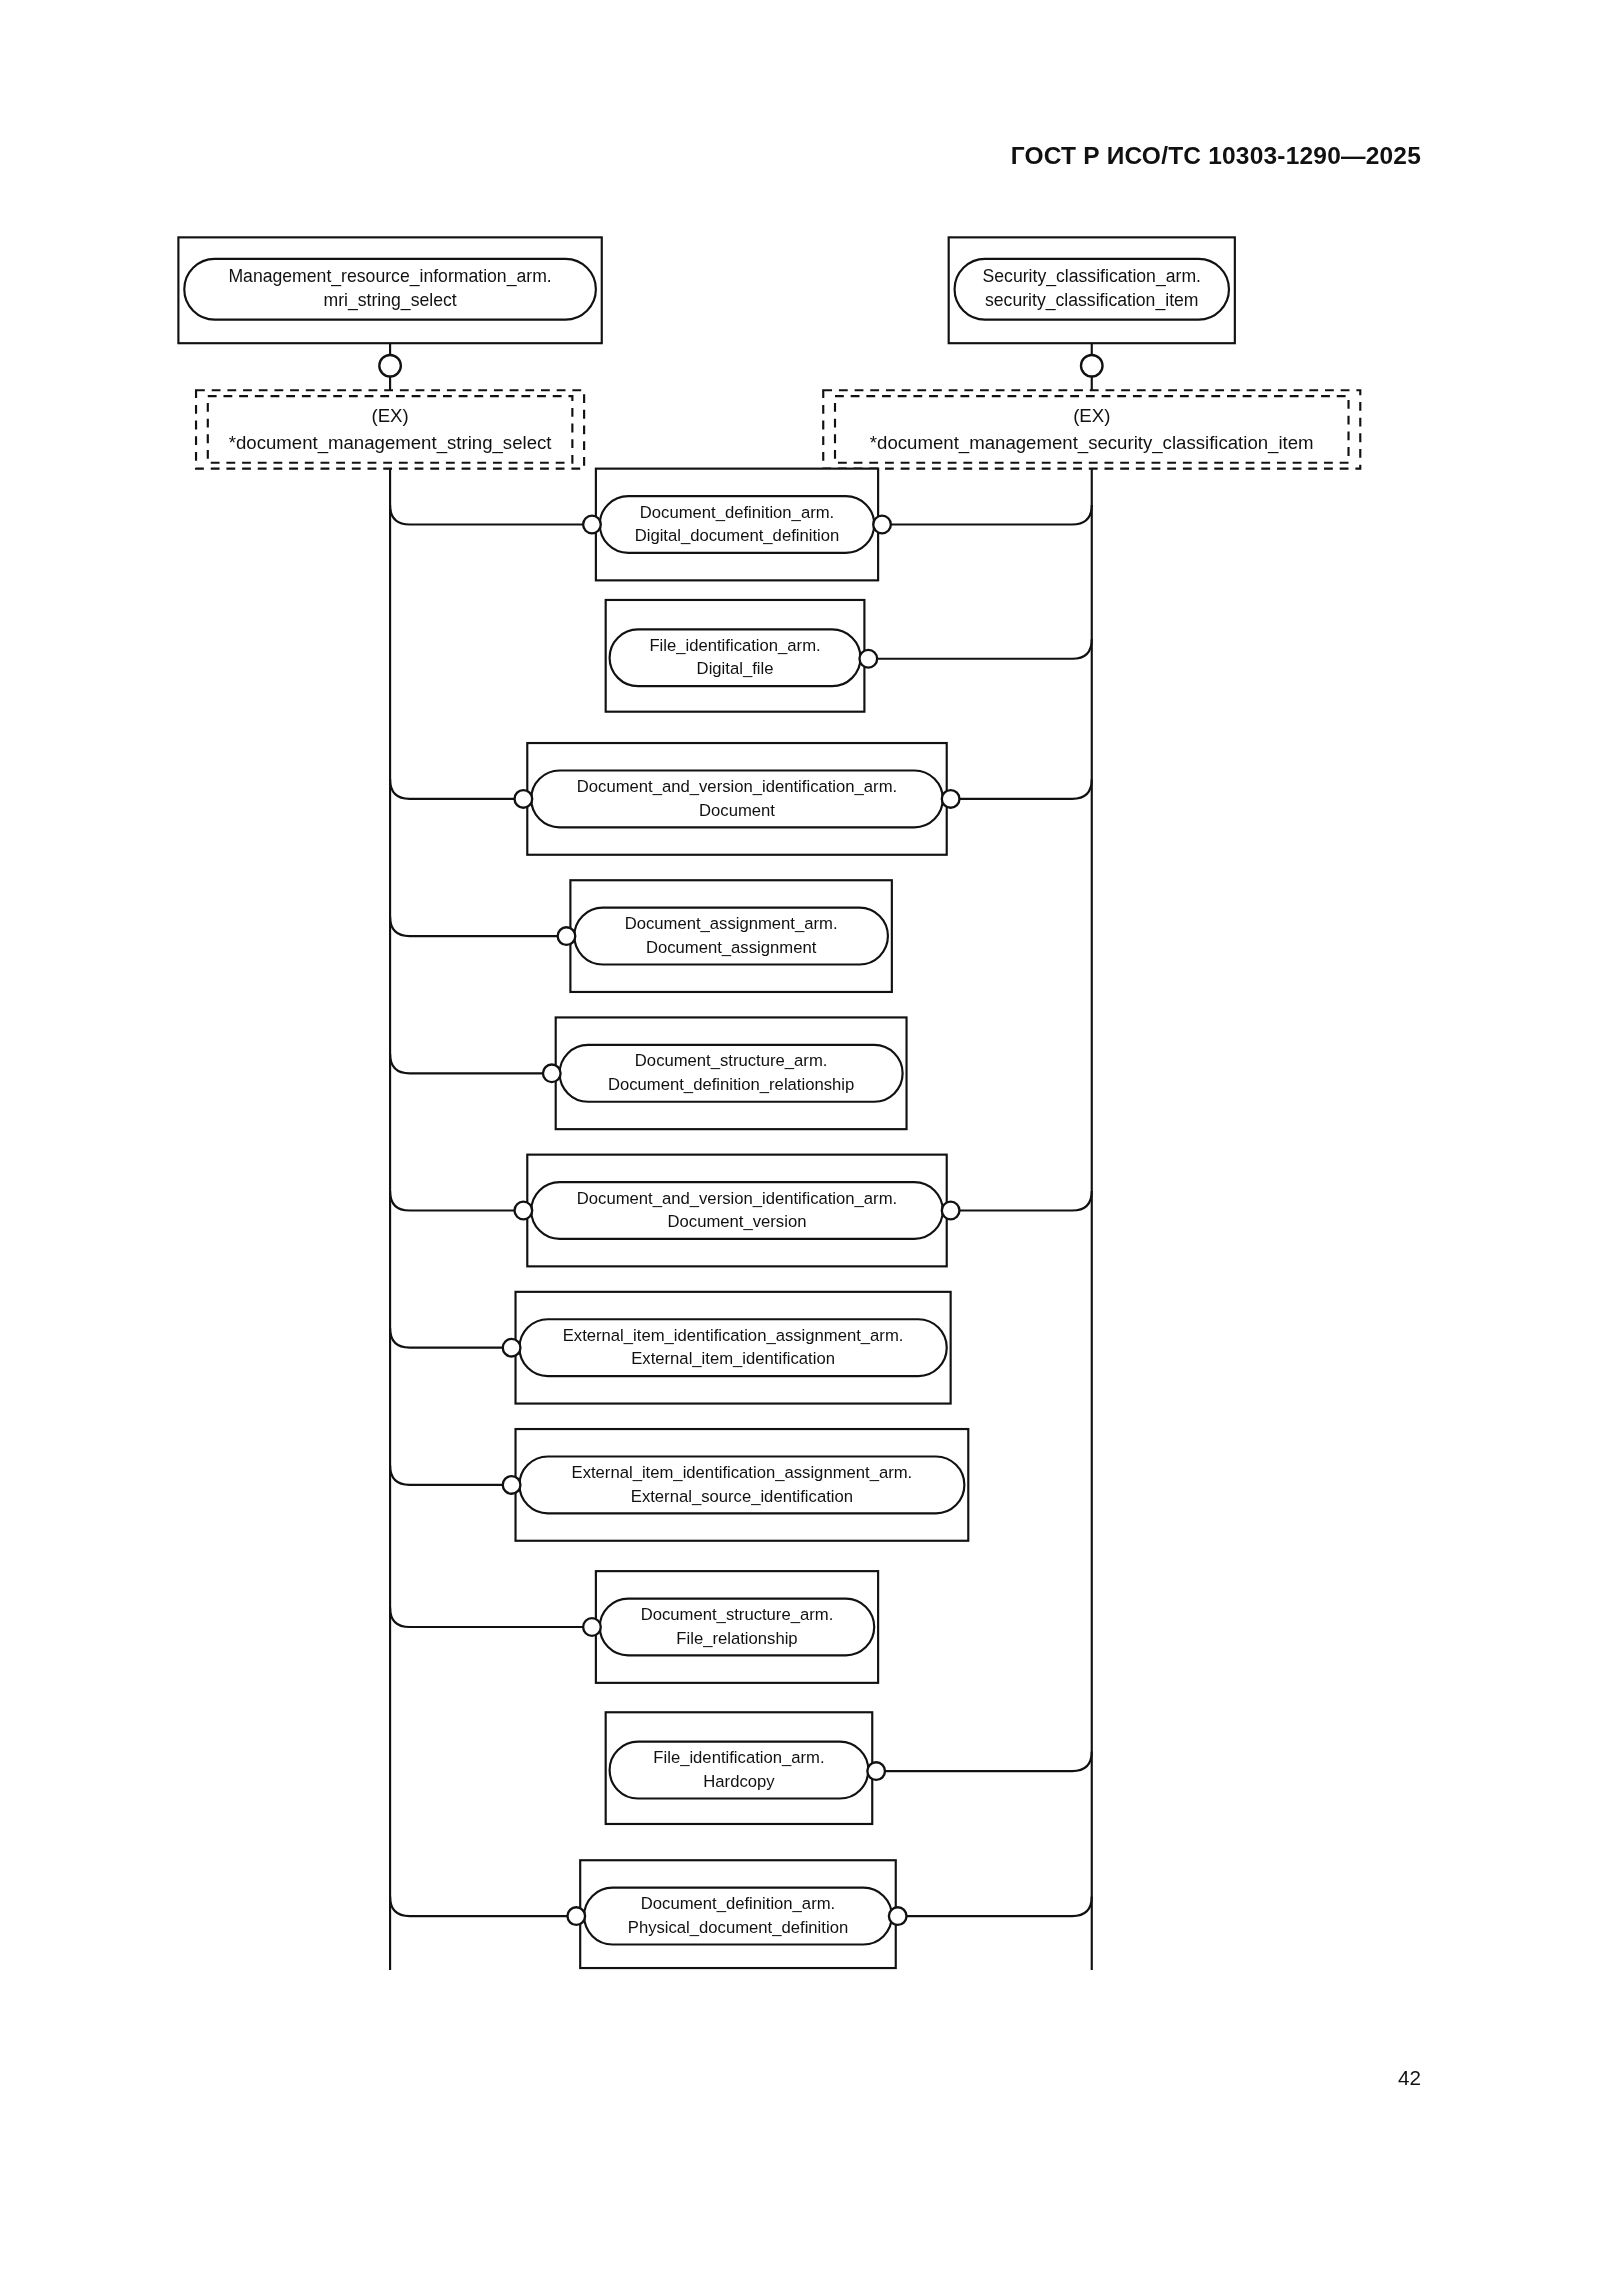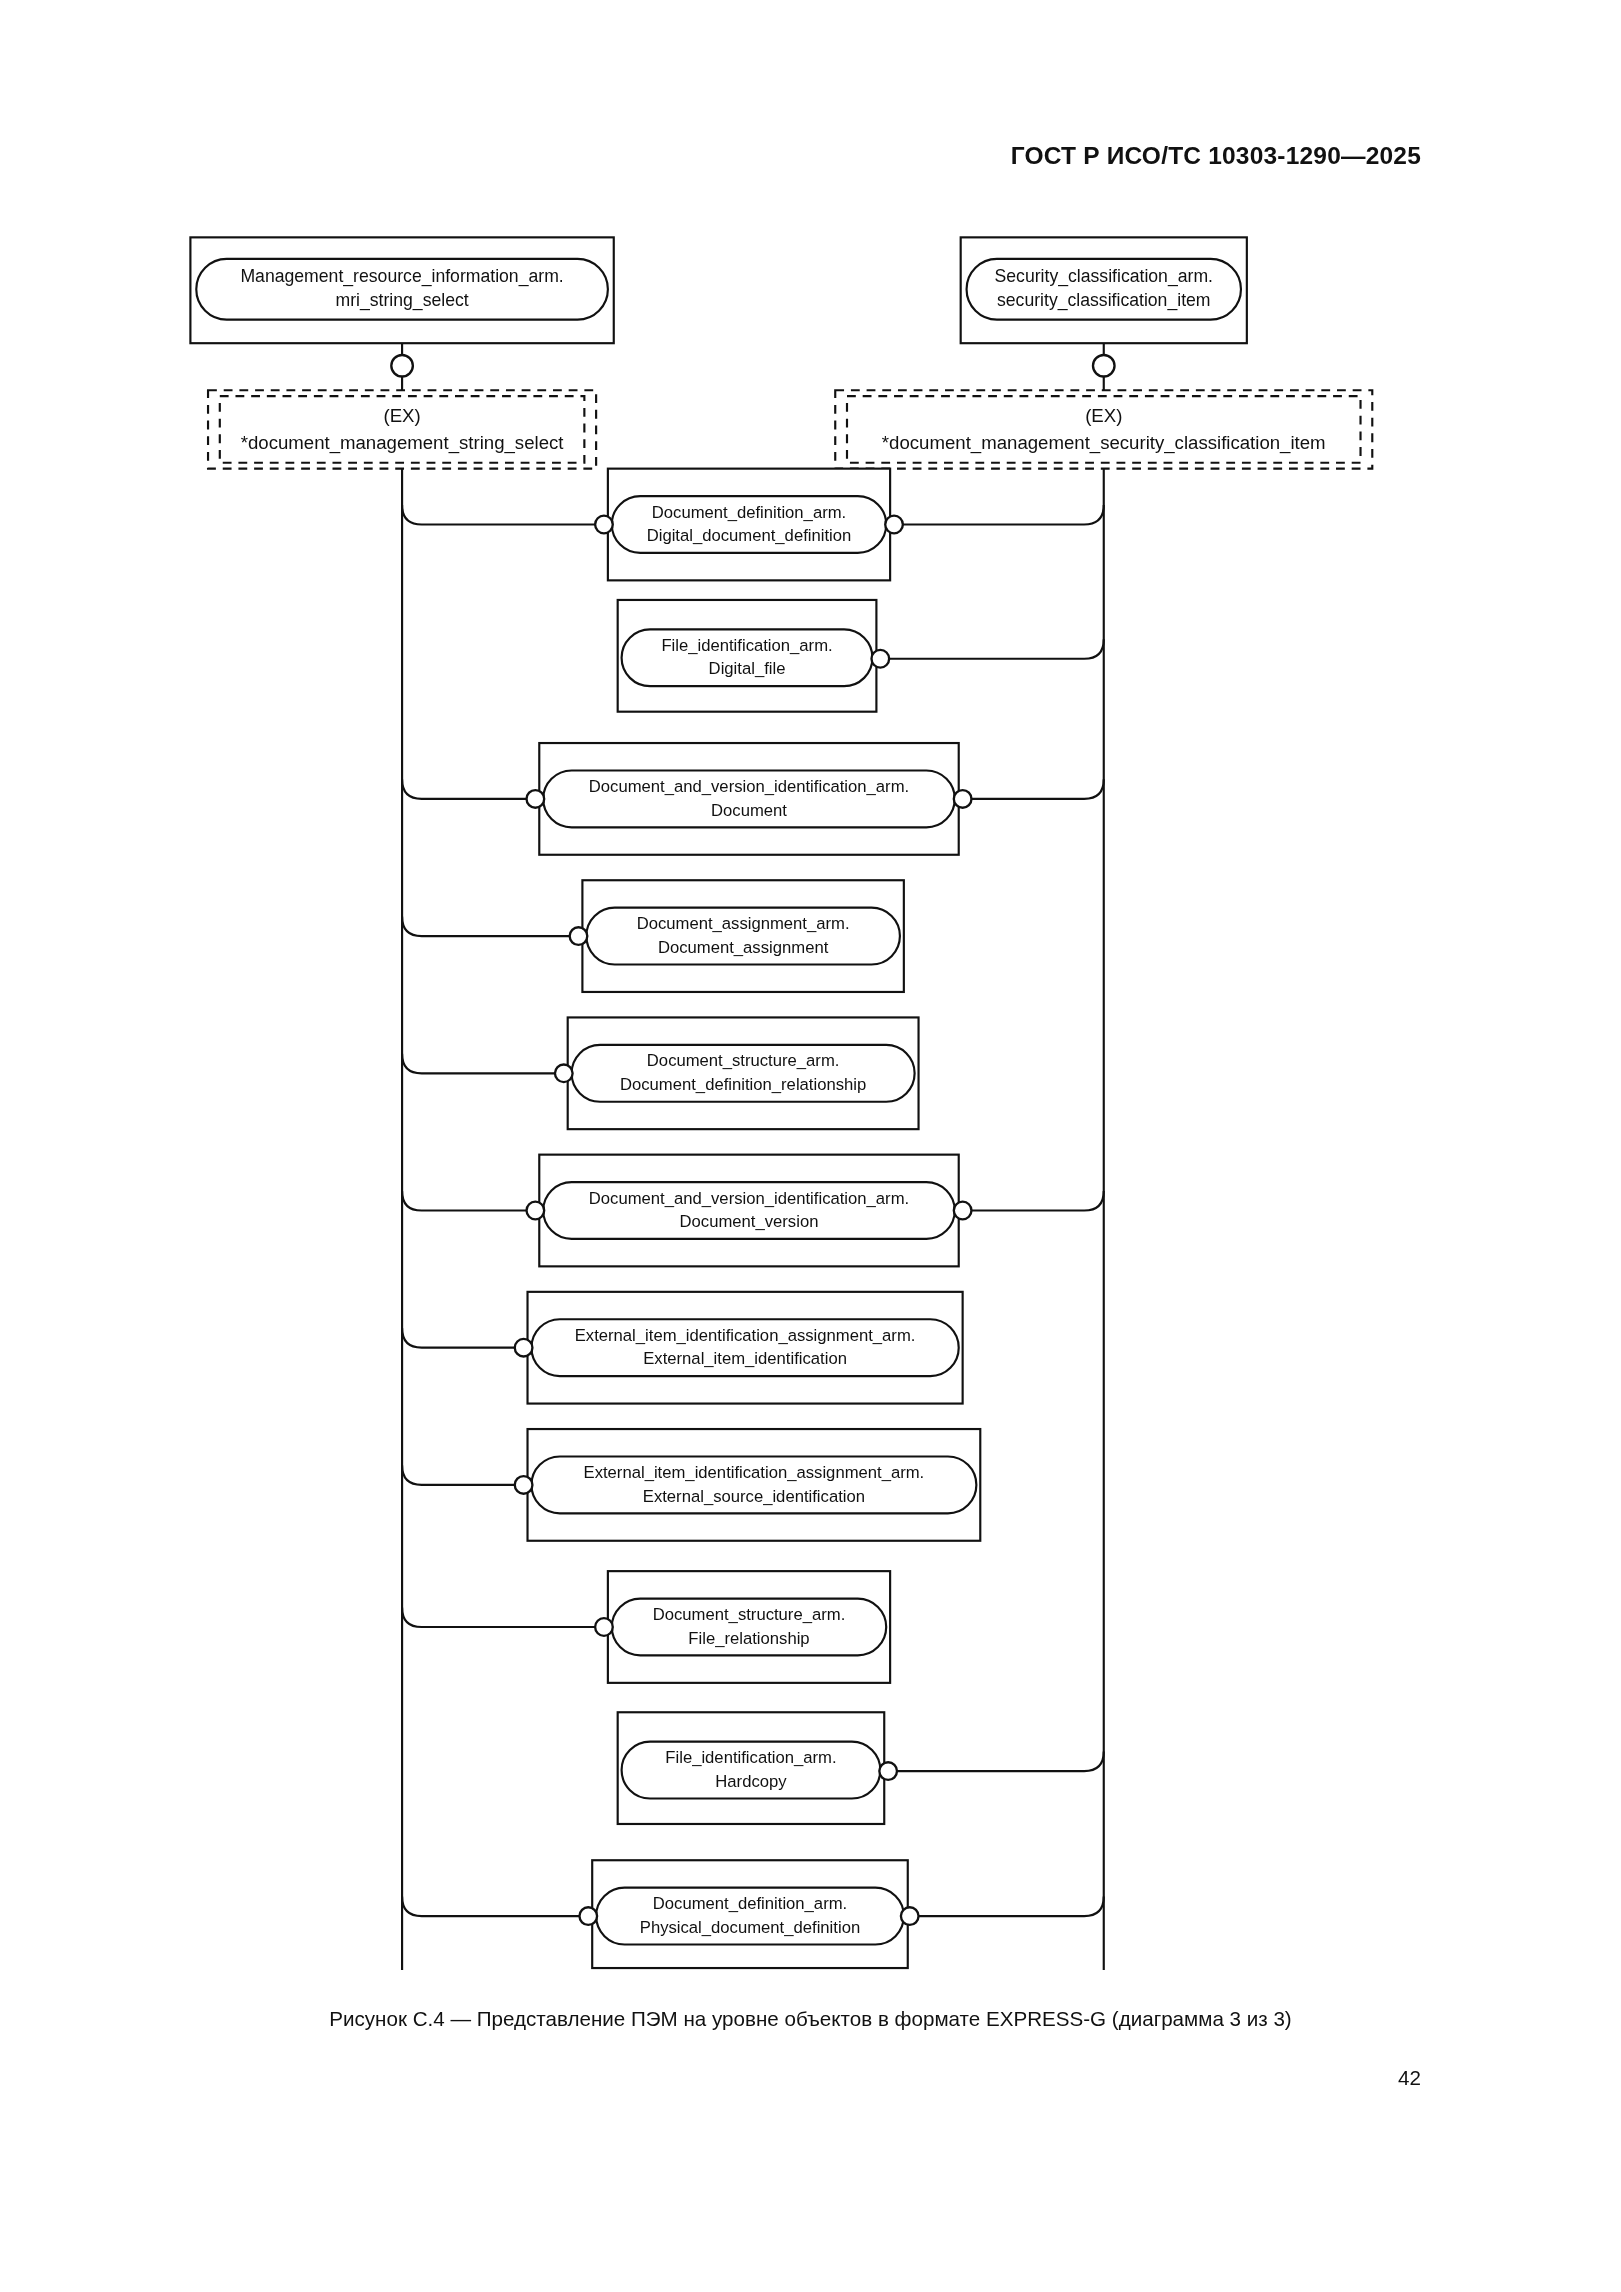--- a/index.html
+++ b/index.html
@@ -25,21 +25,21 @@
     position: absolute;
     top: 142px;
     right: 200px;
     font-size: 24.5px;
     font-weight: bold;
     letter-spacing: 0.2px;
     white-space: nowrap;
   }
   .diagram-wrap {
     position: absolute;
-    left: 12px;
+    left: 0px;
     top: 206px;
     width: 1413px;
     height: 1764px;
   }
   svg.diagram {
     display: block;
     width: 1621px;
     height: 1764px;
   }
   .caption {
@@ -273,18 +273,17 @@
         <rect class="box-round" x="596" y="1716" width="314" height="58" rx="29" ry="29"></rect>
         <text class="ent-txt" x="753" y="1738" text-anchor="middle">Document_definition_arm.</text>
         <text class="ent-txt" x="753" y="1762" text-anchor="middle">Physical_document_definition</text>
         <circle class="conn-circle" cx="588" cy="1745" r="9"></circle>
         <circle class="conn-circle" cx="916" cy="1745" r="9"></circle>
       </g>
 
     </svg>
   </div>
 
-  <div class="caption">Рисунок C.4 — Представление ПЭМ на уровне объектов в формате EXPRESS-G (диаграмма 3 из 3)</div>
 
   <div class="page-number">42</div>
 
 </div>
 
 
 </body></html>

